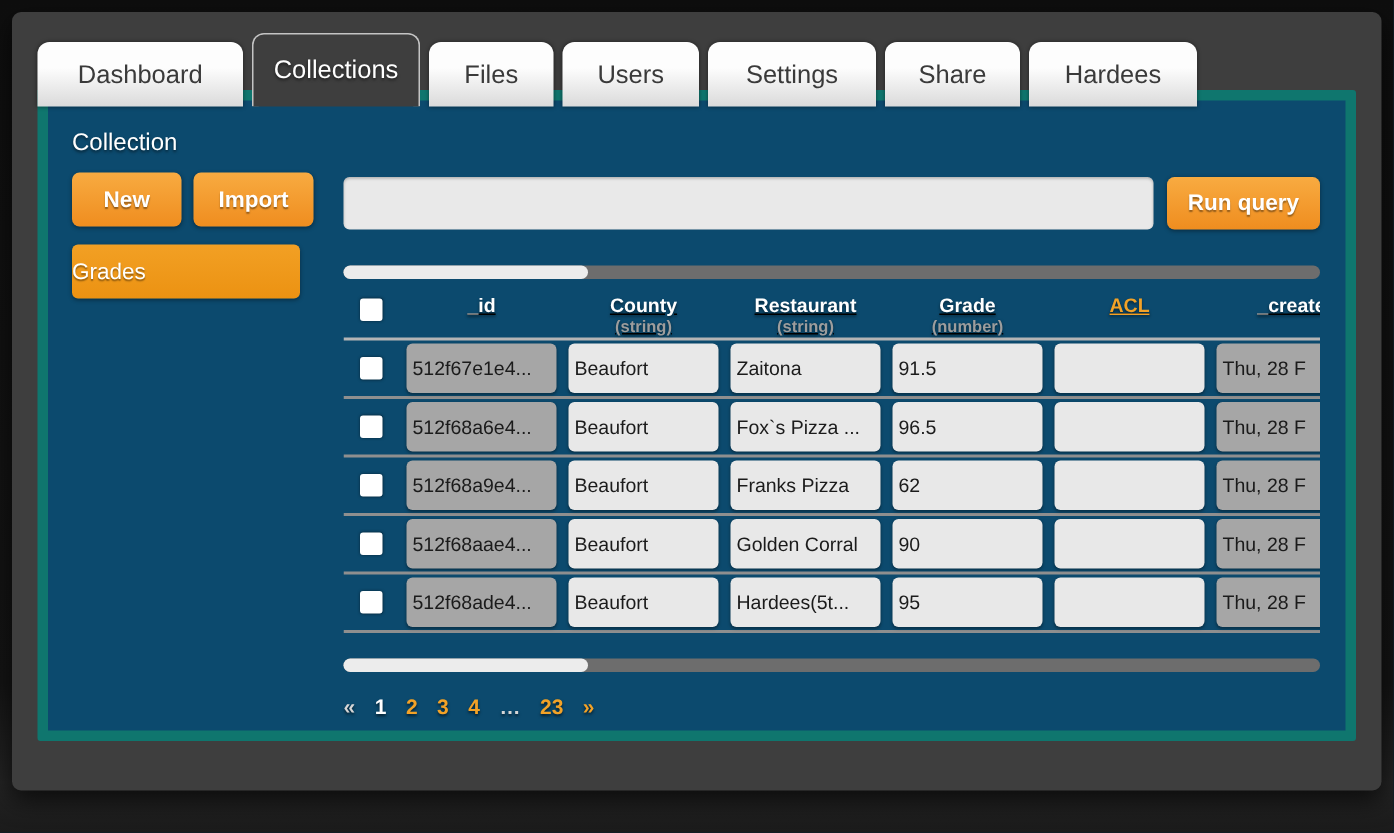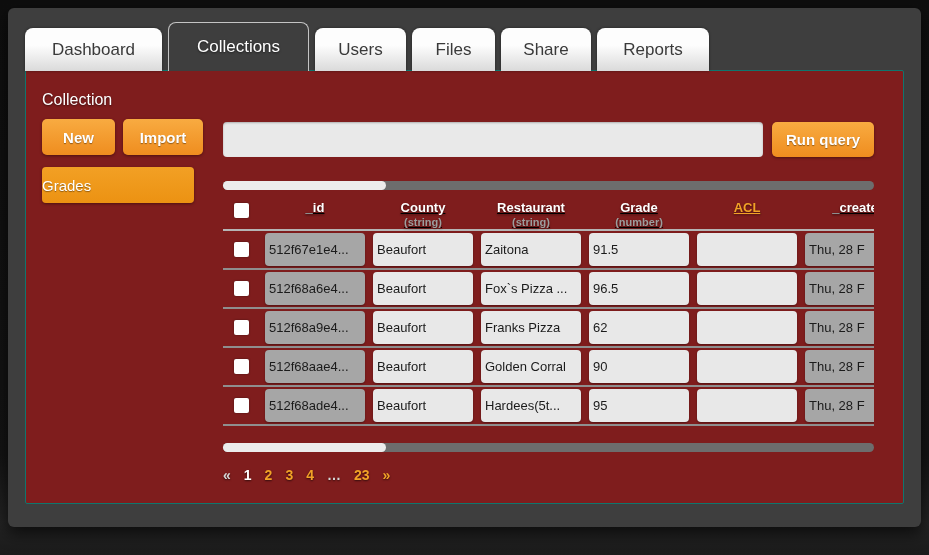--- a/index.html
+++ b/index.html
@@ -15,26 +15,26 @@
   
   .tabs { position:absolute; left:17px; top:14px; height:49px;
           display:flex; align-items:flex-end; gap:6px; z-index:3; }
   .tab { height:43px; display:flex; align-items:center; justify-content:center;
          background:linear-gradient(#fdfdfd,#fdfdfd 40%,#dadada);
          border-radius:8px 8px 0 0; color:#3a3a3a; font-size:17px;
          box-shadow:0 0 3px rgba(0,0,0,.45); cursor:pointer; }
   .tab.active { height:49px; background:#3e3e3e; color:#fff;
                 border:1px solid #c4c4c4; border-bottom:none; box-shadow:none;
                 text-shadow:0 1px 2px rgba(0,0,0,.5); }
-  .tw0{width:137px}.tw1{width:141px}.tw2{width:91px}.tw3{width:83px}
+  .tw0{width:137px}.tw1{width:112px}.tw2{width:91px}.tw3{width:83px}
   .tw4{width:112px}.tw5{width:90px}.tw6{width:112px}
 
   
-  .panel { position:absolute; left:17px; top:62px; width:879px; height:434px;
-           background:#7f1d1d; border:1px solid #0f766e; border-radius:0 2px 2px 2px; z-index:1; }
+  .panel { position:absolute; left:17px; top:52px; width:879px; height:434px;
+           background:#0c4a6e; border:7px solid #0f766e; border-radius:0 2px 2px 2px; z-index:1; }
 
   .white-t { color:#fff; text-shadow:0 1px 2px rgba(0,0,0,.55); }
 
   
   .side-title { position:absolute; left:16px; top:20px; font-size:16px; }
   .btn-orange { background:linear-gradient(#f8ab41,#ef8d1f);
                 border-radius:5px; color:#fff; font-weight:bold; font-size:15px;
                 text-shadow:0 1px 1px rgba(0,0,0,.4);
                 box-shadow:0 1px 3px rgba(0,0,0,.4);
                 display:flex; align-items:center; justify-content:center; cursor:pointer; }
@@ -99,24 +99,25 @@
 </style>
 </head>
 <body>
 
 <div class="stage">
   <div class="outer">
 
     <div class="tabs">
       <div class="tab tw0">Dashboard</div>
       <div class="tab tw1 active">Collections</div>
+      <div class="tab tw3">Files</div>
       <div class="tab tw2">Users</div>
-      <div class="tab tw3">Files</div>
+      <div class="tab tw4">Settings</div>
       <div class="tab tw5">Share</div>
-      <div class="tab tw6">Reports</div>
+      <div class="tab tw6">Hardees</div>
     </div>
 
     <div class="panel">
 
       <div class="side-title white-t">Collection</div>
       <div class="btn-orange btn-new">New</div>
       <div class="btn-orange btn-import">Import</div>
       <div class="coll-item">Grades</div>
 
 

